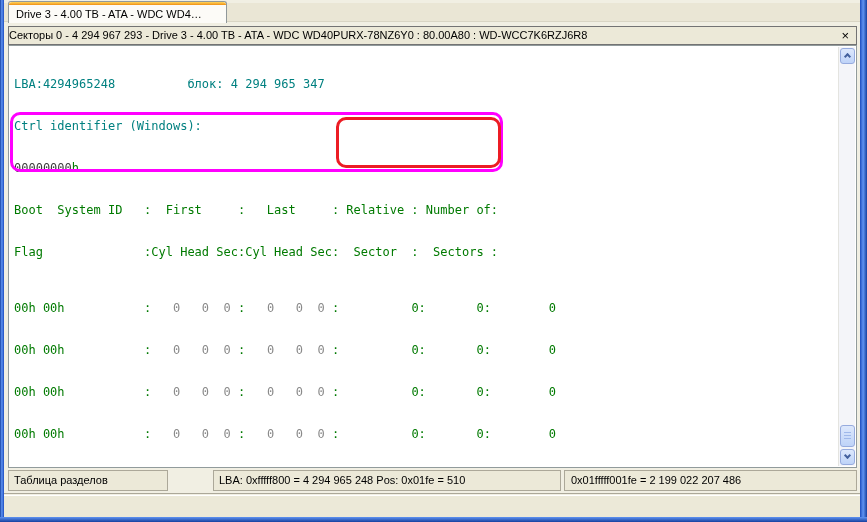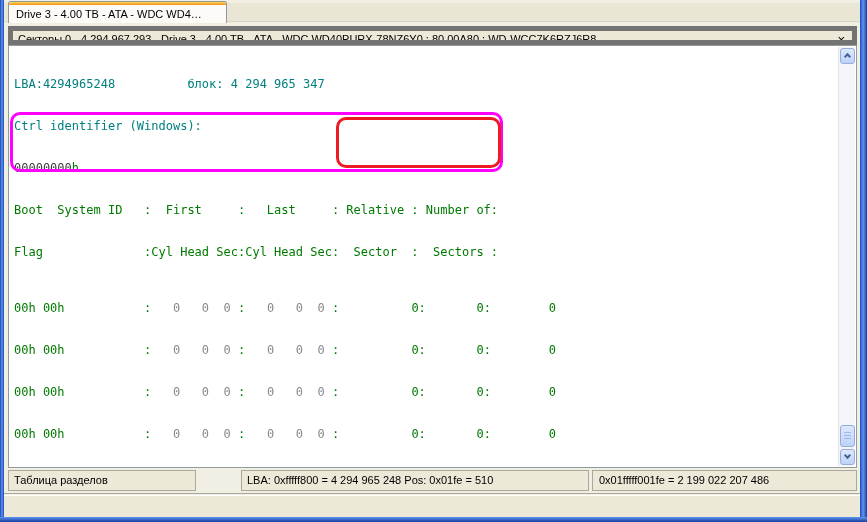--- a/index.html
+++ b/index.html
@@ -24,22 +24,22 @@
     background:#EAE6D5; border-bottom:1px solid #D9D5C4; }
   .tab { position:absolute; left:8px; top:1px; height:22px; z-index:5;
     background:#FCFBF7; border:1px solid #90989A; border-bottom:none;
     border-radius:3px 3px 0 0; padding:6px 24px 0 7px; font-size:11px; color:#000;
     white-space:nowrap; }
   .tab-stripe { position:absolute; left:0; top:0; right:0; height:3px;
     background:linear-gradient(#FFD55C,#F08F12); border-radius:3px 3px 0 0; }
 
   
   .headerbar { position:absolute; left:8px; top:26px; width:849px; height:19px;
-    background:#ECE9D8; border:5px solid #737373; font-size:11px; color:#000;
-    line-height:17px; padding-left:5px; white-space:nowrap; overflow:hidden; }
+    background:#ECE9D8; border:1px solid #737373; font-size:11px; color:#000;
+    line-height:17px; white-space:nowrap; overflow:hidden; }
   .close { position:absolute; right:7px; top:0; font-size:13px; line-height:17px;
     color:#000; cursor:default; }
 
   
   .content { position:absolute; left:8px; top:45px; width:849px; height:423px;
     background:#fff; border:1px solid #919B9C; }
   .editor { position:absolute; left:1px; top:1px; right:18px; bottom:1px;
     font-family:"DejaVu Sans Mono", monospace; font-size:12px; line-height:14px;
     white-space:pre; padding-top:2px; overflow:hidden; }
   .ln { height:14px; padding-left:4px; }
@@ -70,21 +70,21 @@
     background:linear-gradient(#DDE8FC,#BED3F8); border:1px solid #96ABDE;
     border-radius:3px; }
   .grip { display:block; width:7px; height:7px; margin:6px auto 0;
     background:repeating-linear-gradient(180deg,#9FB8EA 0 1px,rgba(0,0,0,0) 1px 3px); }
 
   
   .status { position:absolute; left:8px; top:470px; width:849px; height:21px;
     display:flex; gap:3px; }
   .panel { background:#ECE9D8; border:1px solid #ACA899; font-size:11px;
     line-height:18px; padding:0 5px; color:#000; white-space:nowrap; overflow:hidden; }
-  .p1 { width:188px; }
+  .p1 { width:160px; }
   .p2 { width:348px;margin-left:42px; }
   .p3 { flex:1;padding-left:6px; }
 
   
   .groove { position:absolute; left:4px; top:493px; width:856px; height:1px;
     background:#ACA899; }
   .hintbar { position:absolute; left:4px; top:495px; width:856px; height:22px;
     background:#ECE9D8; border-top:1px solid #FFFFFF; font-size:11px; color:#000;
     line-height:20px; padding-left:5px; white-space:pre; }
 </style>

